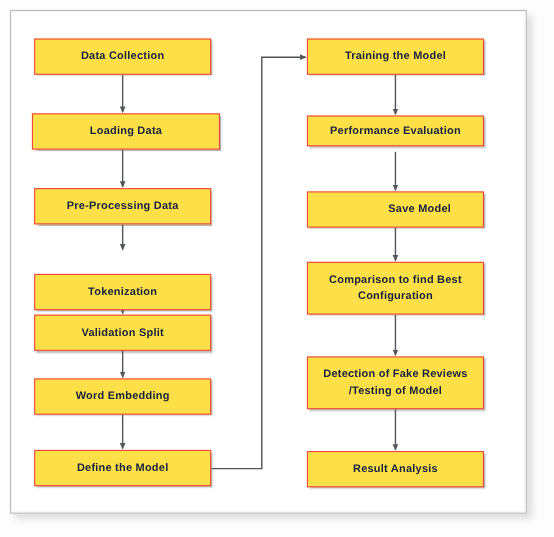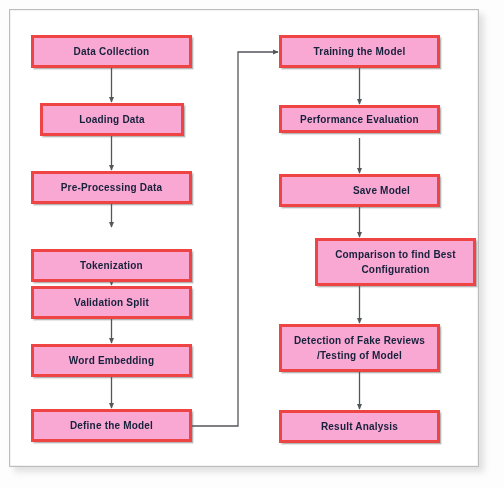--- a/index.html
+++ b/index.html
@@ -39,22 +39,22 @@
   .canvas {
     position: absolute;
     left: 0;
     top: 0;
     width: 504px;
     height: 488px;
   }
   .node {
     position: absolute;
     box-sizing: border-box;
-    background: #f9a8d4;
-    border: 3px solid #ef4444;
+    background: #fde047;
+    border: 1px solid #ef4444;
     box-shadow: 1.5px 1.5px 1.5px rgba(90,90,90,.45);
     display: flex;
     align-items: center;
     justify-content: center;
     text-align: center;
     color: #16213b;
     font-size: 10px;
     font-weight: 700;
     letter-spacing: .2px;
     line-height: 15px;
@@ -99,21 +99,21 @@
         <line x1="359.5" y1="138" x2="359.5" y2="173"></line>
         <line x1="359.5" y1="207" x2="359.5" y2="237"></line>
         <line x1="359.5" y1="286" x2="359.5" y2="323"></line>
         <line x1="359.5" y1="372" x2="359.5" y2="409"></line>
       </g>
     </svg>
 
     <div class="node" style="left:31px;top:35px;width:161px;height:33px;">
       <span>Data Collection</span>
     </div>
-    <div class="node" style="left:40px;top:103px;width:144px;height:33px;">
+    <div class="node" style="left:29px;top:103px;width:171px;height:33px;">
       <span>Loading Data</span>
     </div>
     <div class="node" style="left:31px;top:171px;width:161px;height:33px;">
       <span>Pre-Processing Data</span>
     </div>
     <div class="node" style="left:31px;top:228px;width:161px;height:33px;margin-top:21px;">
       <span>Tokenization</span>
     </div>
     <div class="node" style="left:31px;top:286px;width:161px;height:33px;">
       <span>Validation Split</span>
@@ -127,21 +127,21 @@
 
     <div class="node" style="left:279px;top:35px;width:161px;height:33px;">
       <span>Training the Model</span>
     </div>
     <div class="node" style="left:279px;top:105px;width:161px;height:28px;">
       <span>Performance Evaluation</span>
     </div>
     <div class="node" style="left:279px;top:174px;width:161px;height:33px;padding-left:48px;">
       <span>Save Model</span>
     </div>
-    <div class="node" style="left:279px;top:238px;width:161px;height:48px;margin-left:36px;">
+    <div class="node" style="left:279px;top:238px;width:161px;height:48px;">
       <span>
         <span class="line2">Comparison to find Best</span>
         <span class="line2">Configuration</span>
       </span>
     </div>
     <div class="node" style="left:279px;top:324px;width:161px;height:48px;">
       <span>
         <span class="line2">Detection of Fake Reviews</span>
         <span class="line2">/Testing of Model</span>
       </span>

